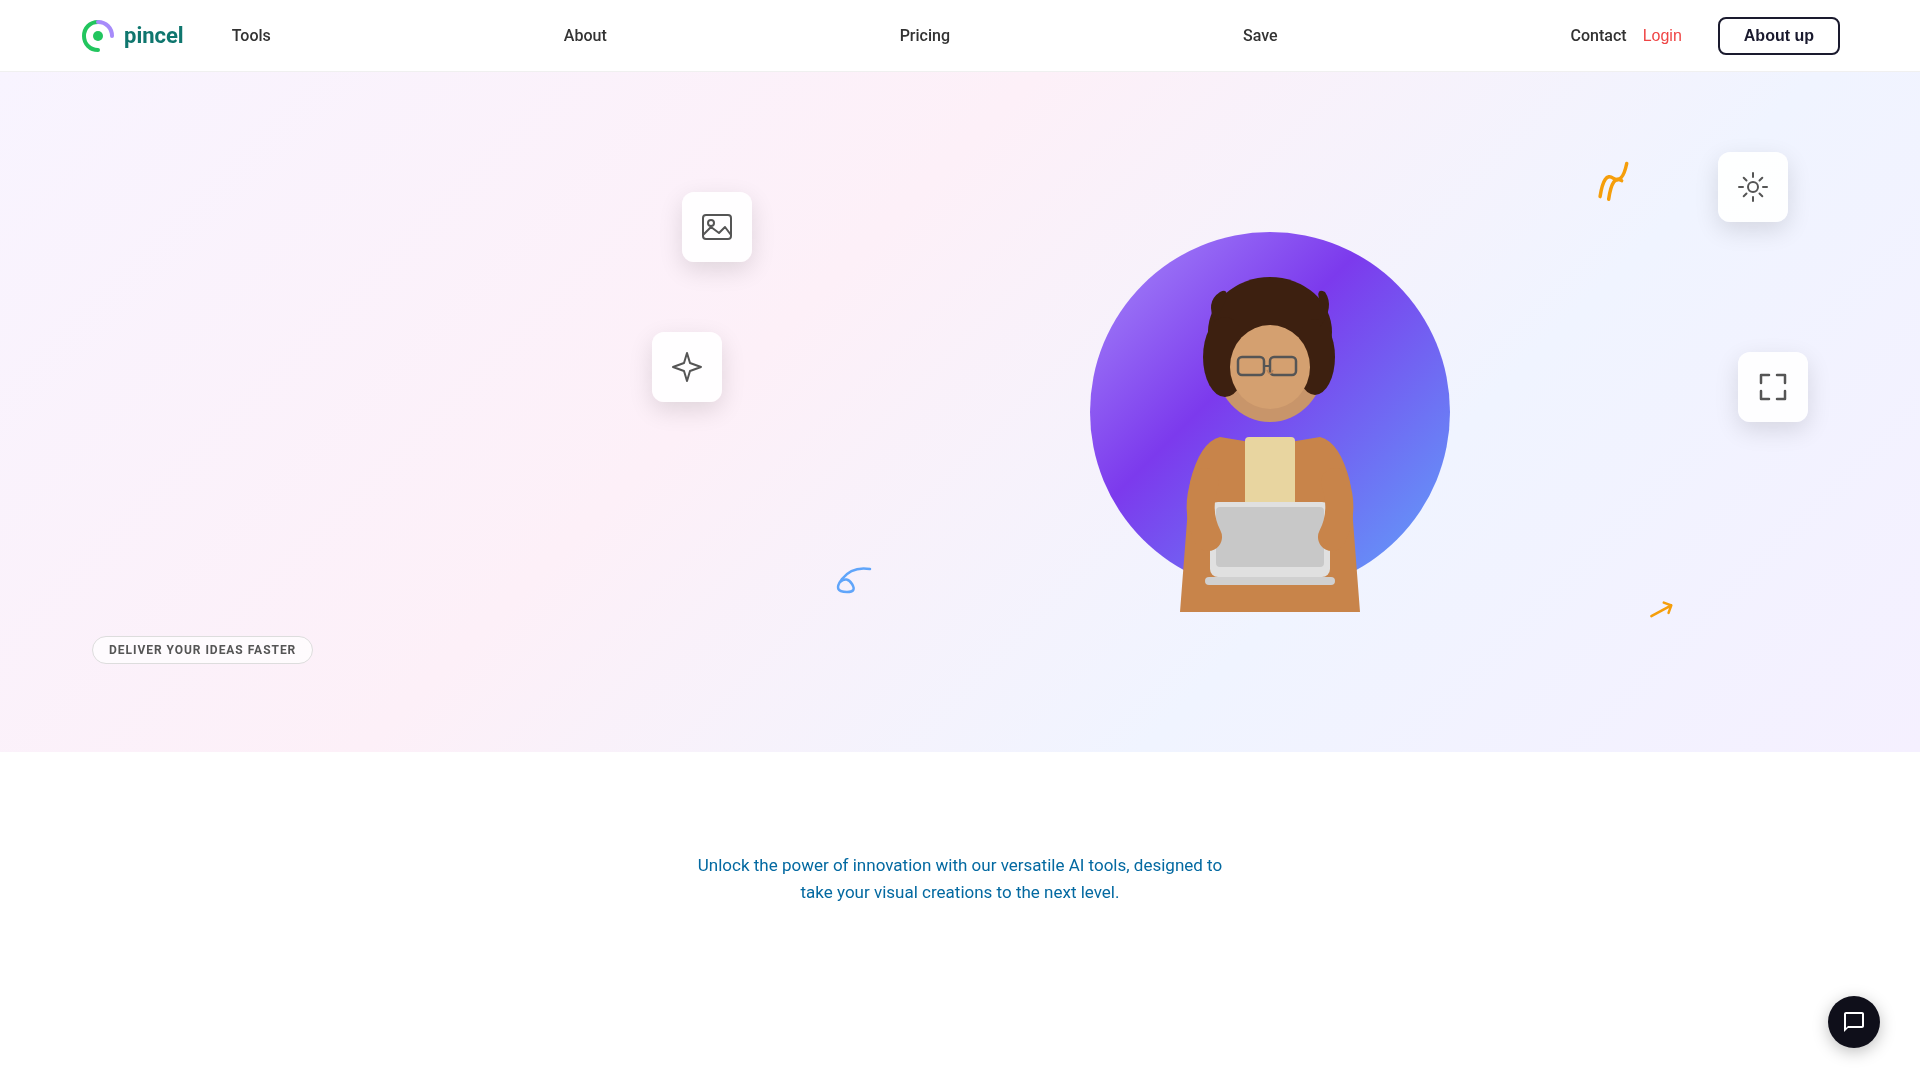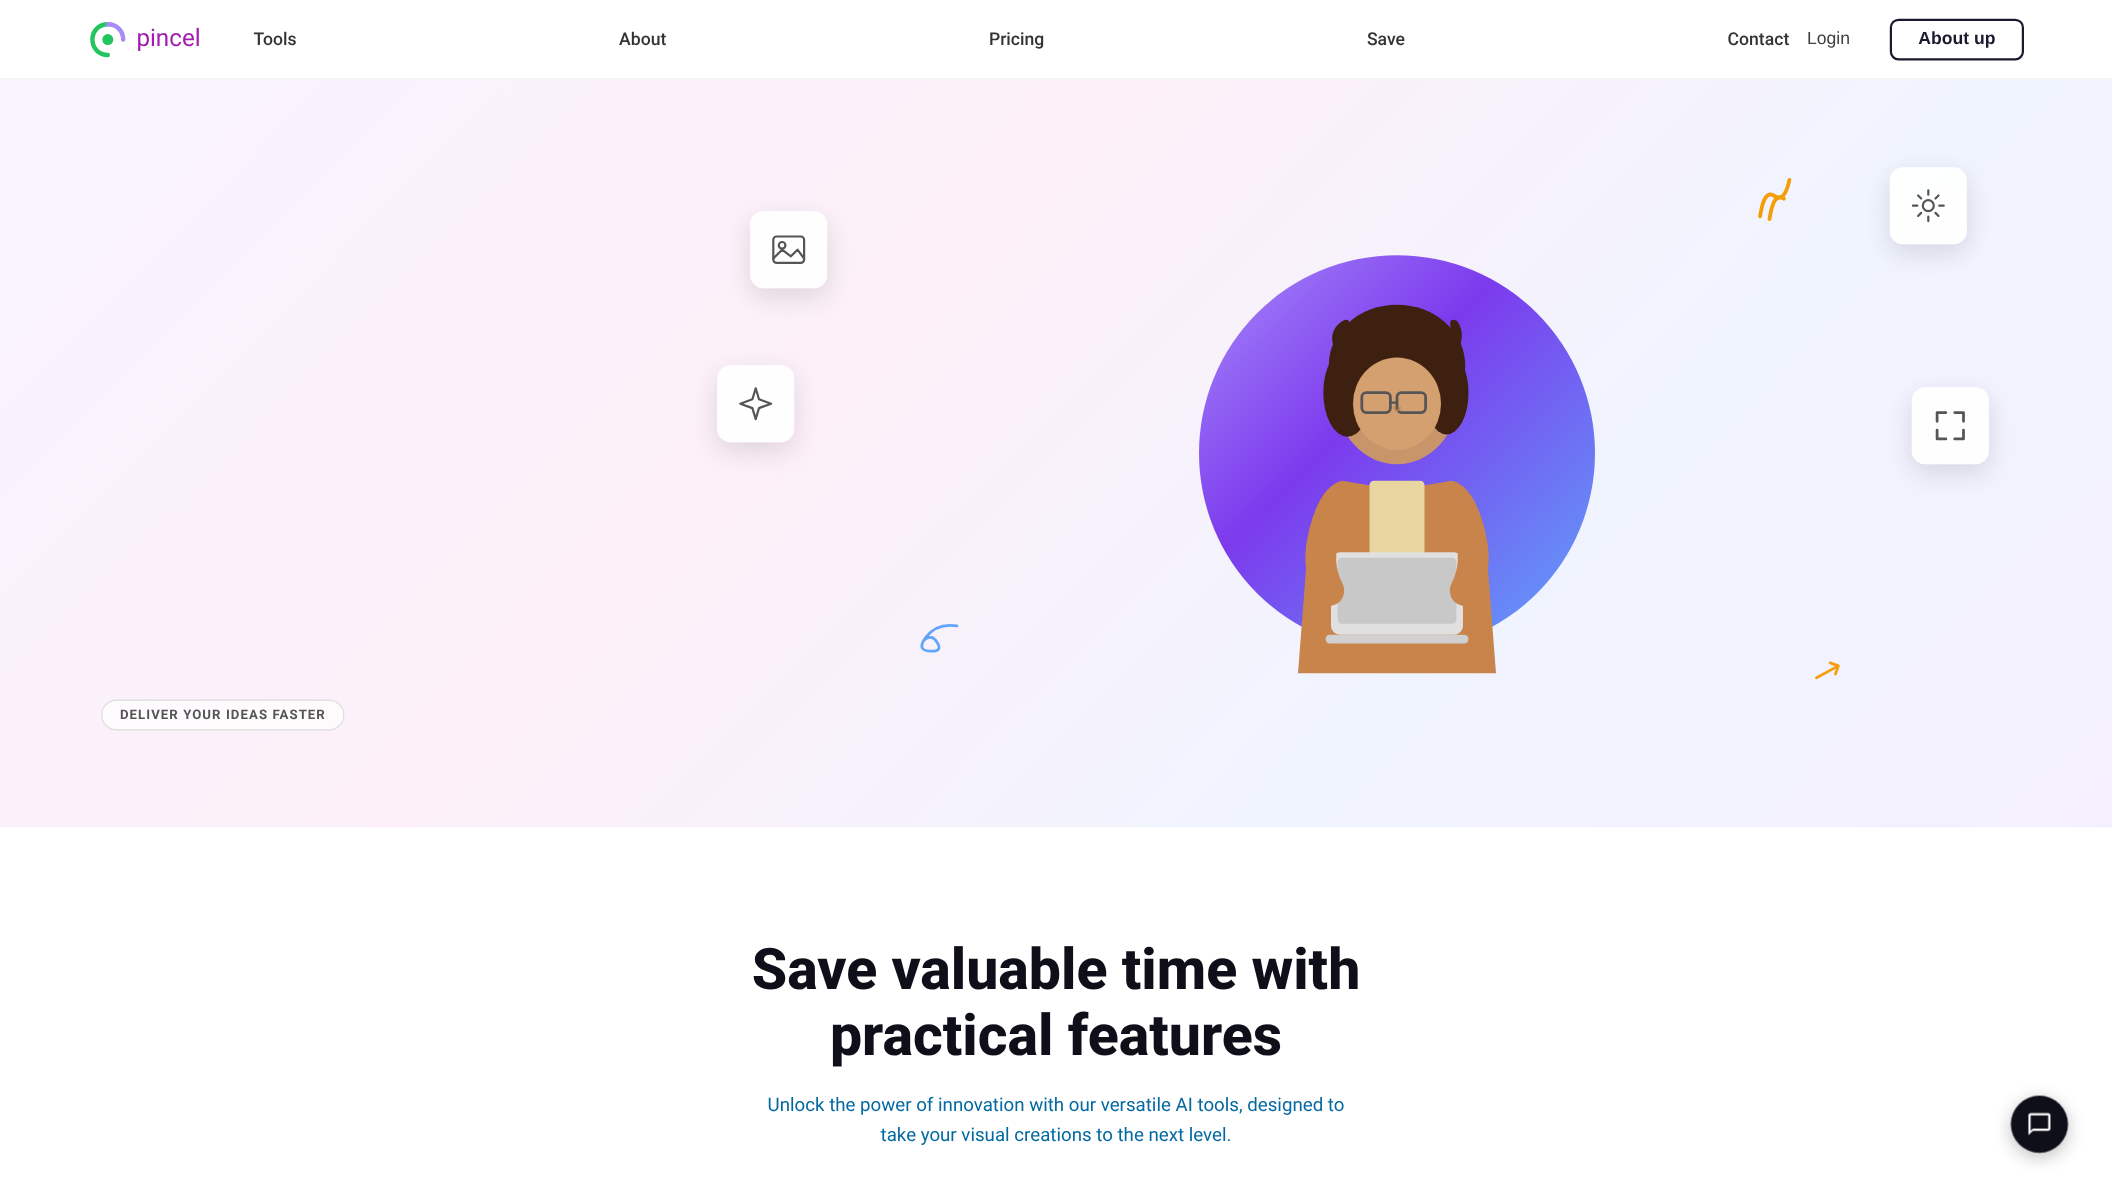--- a/index.html
+++ b/index.html
@@ -23,22 +23,22 @@
       gap: 8px;
       text-decoration: none;
       margin-right: 48px;
     }
     .logo-icon {
       width: 36px;
       height: 36px;
     }
     .logo-text {
       font-size: 22px;
-      font-weight: 400;
-      color: #a21caf;
+      font-weight: 700;
+      color: #0f766e;
     }
     .nav-links {
       display: flex;
       align-items: center;
       list-style: none;
       flex: 1;
       justify-content: space-between;
     }
     .nav-links a {
       text-decoration: none;
@@ -49,21 +49,21 @@
     .nav-actions {
       display: flex;
       align-items: center;
       gap: 20px;
     }
     .btn-login {
       background: none;
       border: none;
       font-size: 16px;
       font-weight: 500;
-      color: #404040;
+      color: #ef4444;
       cursor: pointer;
       padding: 8px 16px;
     }
     .btn-signup {
       background: #fff;
       border: 2px solid #1a1a2e;
       border-radius: 8px;
       font-size: 16px;
       font-weight: 600;
       color: #1a1a2e;
@@ -364,21 +364,20 @@
 
     <div class="deco-arrow">
       <svg width="30" height="30" viewBox="0 0 30 30" fill="none">
         <path d="M5 25 L20 8 M20 8 L12 8 M20 8 L20 16" stroke="#f59e0b" stroke-width="2.5" fill="none" stroke-linecap="round" stroke-linejoin="round"></path>
       </svg>
     </div>
   </div>
 </section>
 
 <section class="features-section">
-  <h2 class="features-title">Save valuable time with practical features</h2>
   <p class="features-subtitle">Unlock the power of innovation with our versatile AI tools, designed to take your visual creations to the next level.</p>
 </section>
 
 <div class="chat-widget">
   <svg viewBox="0 0 24 24">
     <path d="M20 2H4C2.9 2 2 2.9 2 4V22L6 18H20C21.1 18 22 17.1 22 16V4C22 2.9 21.1 2 20 2ZM20 16H6L4 18V4H20V16Z" fill="white"></path>
   </svg>
 </div>
 
 </body></html>

